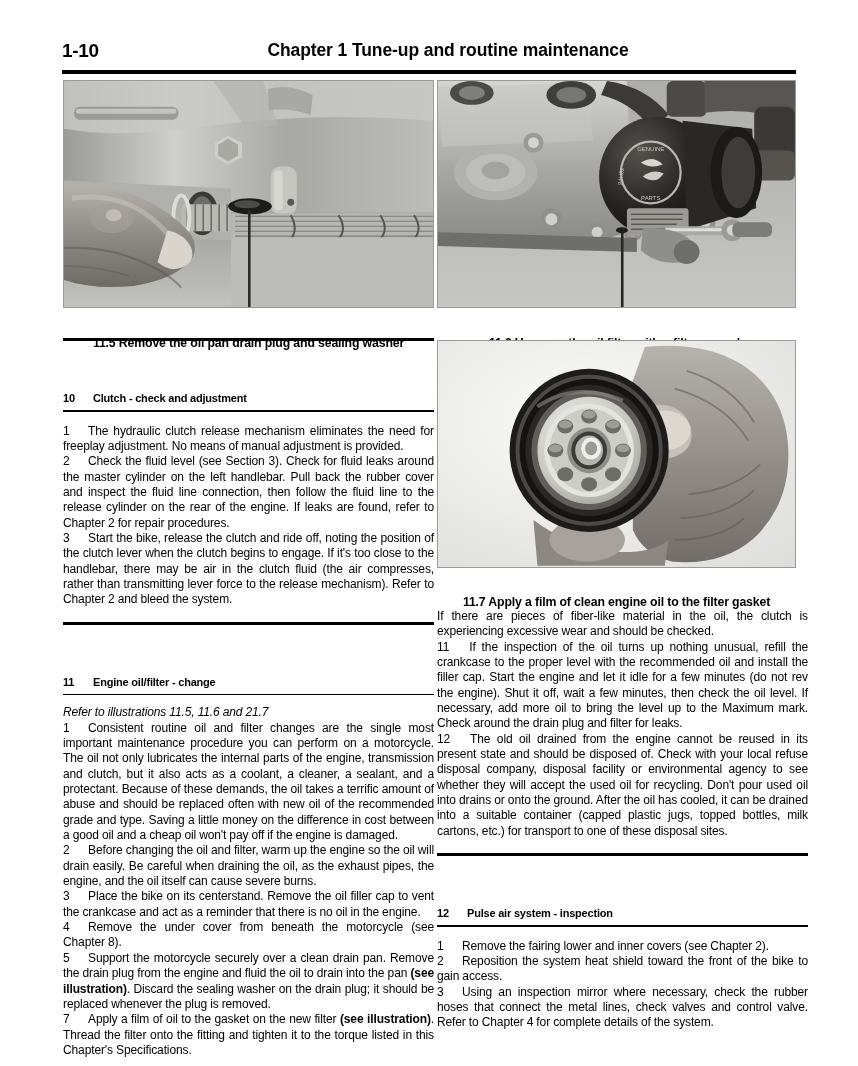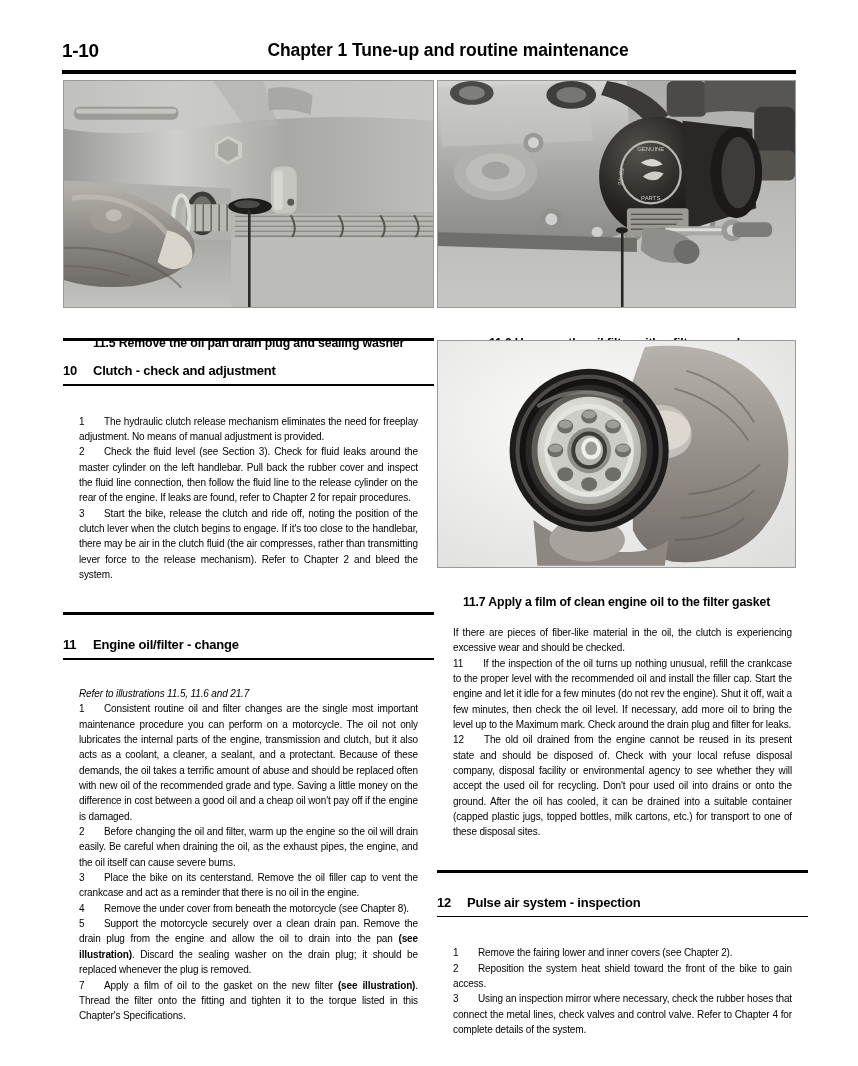--- a/index.html
+++ b/index.html
@@ -95,38 +95,38 @@
     height: 3px; background: #000;
     width: 100%;
   }
   .rule-thin {
     height: 1.6px; background: #000;
     width: 100%;
   }
   .section-head {
     display: flex;
     align-items: baseline;
-    font-size: 13px;
+    font-size: 11px;
     font-weight: bold;
     letter-spacing: -0.2px;
-    padding: 22px 0 6px 0;
+    padding: 6px 0 6px 0;
   }
   .section-num {
     width: 30px;
     flex: 0 0 30px;
   }
-  .section-title { flex: 1 1 auto; }
+  .section-title { flex: 1 1 auto; margin-top: 45px; }
 
   
   .body-text {
-    font-size: 10px;
+    font-size: 12px;
     line-height: 15.35px;
     text-align: justify;
     letter-spacing: -0.12px;
-    margin: 16px;
+    margin: 0;
     padding: 0;
     word-spacing: -0.1px;
   }
   .body-text p {
     margin: 0;
     text-indent: 0;
   }
   .para-num {
     font-weight: normal;
     display: inline-block;
@@ -435,21 +435,21 @@
 
     <div class="spacer-10"></div>
 
     <div class="body-text">
       <p class="italic">Refer to illustrations 11.5, 11.6 and 21.7</p>
       <p><span class="para-num">1</span><span class="gap"></span><span>Consistent routine oil and filter changes are the single most important maintenance procedure you can perform on a motorcycle. The oil not only lubricates the internal parts of the engine, transmission and clutch, but it also acts as a coolant, a cleaner, a sealant, and a protectant. Because of these demands, the oil takes a terrific amount of abuse and should be replaced often with new oil of the recommended grade and type. Saving a little money on the difference in cost between a good oil and a cheap oil won't pay off if the engine is damaged.</span></p>
       <p><span class="para-num">2</span><span class="gap"></span><span>Before changing the oil and filter, warm up the engine so the oil will drain easily. Be careful when draining the oil, as the exhaust pipes, the engine, and the oil itself can cause severe burns.</span></p>
       <p><span class="para-num">3</span><span class="gap"></span><span>Place the bike on its centerstand. Remove the oil filler cap to vent the crankcase and act as a reminder that there is no oil in the engine.</span></p>
       <p><span class="para-num">4</span><span class="gap"></span><span>Remove the under cover from beneath the motorcycle (see Chapter 8).</span></p>
 
-      <p><span class="para-num">5</span><span class="gap"></span><span>Support the motorcycle securely over a clean drain pan. Remove the drain plug from the engine and allow the oil to drain into the pan </span><span class="bold">(see illustration)</span><span>. Discard the sealing washer on the drain plug; it should be replaced whenever the plug is removed.</span></p>
+      <p><span class="para-num">5</span><span class="gap"></span><span>Support the motorcycle securely over a clean drain pan. Remove the drain plug from the engine and fluid the oil to drain into the pan </span><span class="bold">(see illustration)</span><span>. Discard the sealing washer on the drain plug; it should be replaced whenever the plug is removed.</span></p>
 
 
       <p><span class="para-num">7</span><span class="gap"></span><span>Apply a film of oil to the gasket on the new filter </span><span class="bold">(see illustration)</span><span>. Thread the filter onto the fitting and tighten it to the torque listed in this Chapter's Specifications.</span></p>
 
     </div>
   </div>
 
   <div class="col" id="col-right" style="top:609px;">
 
     <div class="body-text">

